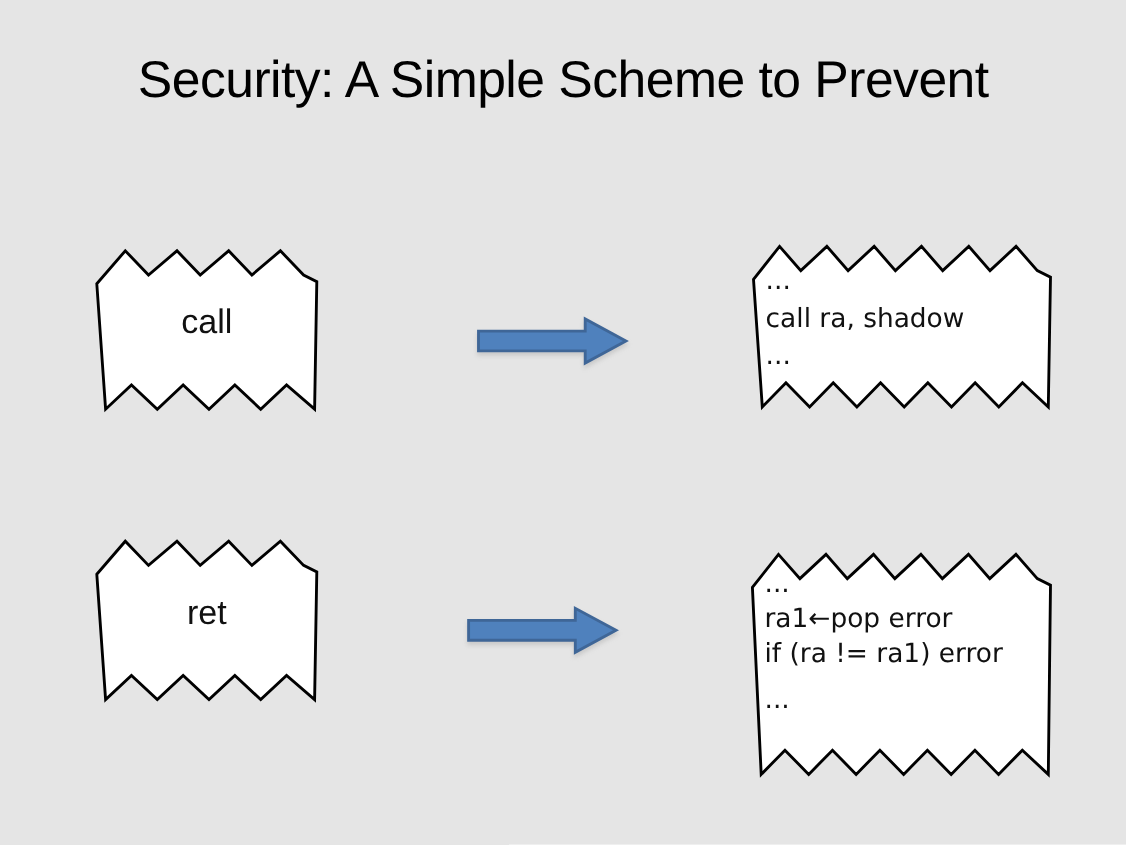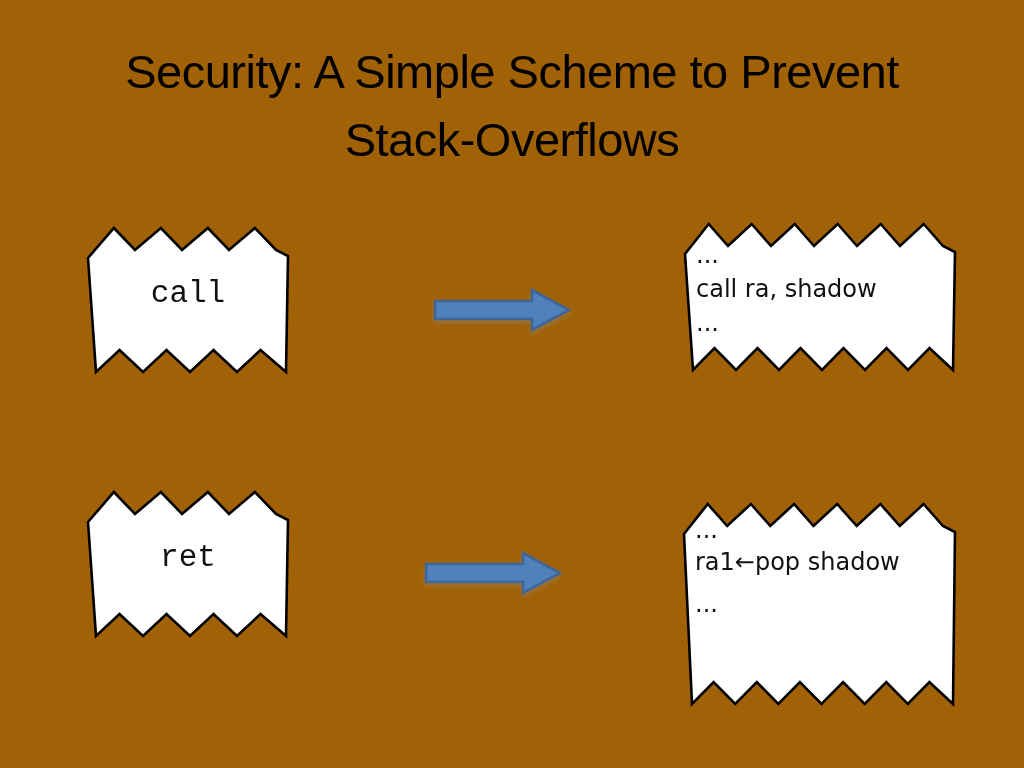--- a/index.html
+++ b/index.html
@@ -1,19 +1,19 @@
 <!DOCTYPE html>
 <html><head>
 <meta charset="utf-8">
 <style>
   html,body{margin:0;padding:0;background:#ffffff;}
   .slide{
     position:relative;
     width:1024px;height:768px;
-    background:#a16207;
+    background:#e5e5e5;
     overflow:hidden;
     font-family:"Liberation Sans",sans-serif;
     color:#000;
   }
   .slide-title{
     position:absolute;
     left:0;top:0;width:1024px;
     margin:0;padding-top:38px;
     text-align:center;
     font-size:47px;
@@ -22,21 +22,21 @@
     letter-spacing:-0.5px;
     color:#000;
   }
   .tear{position:absolute;}
   .tear svg{position:absolute;left:0;top:0;width:100%;height:100%;overflow:visible;}
   .tear polygon{fill:#ffffff;stroke:#000000;stroke-width:2.6;stroke-linejoin:miter;}
   .tear-label{
     position:absolute;inset:0;
     display:flex;align-items:center;justify-content:center;
     padding-bottom:14px;
-    font-family:Liberation Mono, monospace;
+    font-family:Liberation Sans, sans-serif;
     font-size:31px;color:#111;
   }
   .code-lines{
     position:absolute;left:14px;right:6px;top:0;bottom:0;
     font-family:"DejaVu Sans",sans-serif;
     font-size:24px;color:#111;
     line-height:34px;
   }
   .code-lines.tall{line-height:32px;}
   .code-line{white-space:nowrap;}
@@ -45,21 +45,20 @@
   .arrow svg{width:100%;height:100%;overflow:visible;filter:drop-shadow(0 3px 2px rgba(150,150,150,0.35));}
   .arrow polygon{stroke-width:2.6;stroke-linejoin:miter;}
 </style>
 </head>
 <body>
 
 <div class="slide">
 
   <h1 class="slide-title">
     <span>Security: A Simple Scheme to Prevent</span><br>
-    <span>Stack-Overflows</span>
   </h1>
 
   <div class="tear" style="left:85px;top:224px;width:206px;height:152px;">
     <svg preserveAspectRatio="none" viewBox="0 0 206 152">
       <polygon points="3,34 28.9,4 50,26 75.9,4 97,26 122.9,4 144,26 169.9,4 191,26 203,32 201,148 175.5,126 152,148 128.5,126 105,148 81.5,126 58,148 34.5,126 11,148"></polygon>
     </svg>
     <div class="tear-label">call</div>
   </div>
 
   <div class="arrow" style="left:433px;top:286px;width:140px;height:48px;">
@@ -91,18 +90,19 @@
       <polygon points="2,15 99,15 99,4 136,24 99,44 99,33 2,33" fill="#4f81bd" stroke="#3f6697"></polygon>
     </svg>
   </div>
 
   <div class="tear" style="left:681px;top:500px;width:277px;height:208px;">
     <svg preserveAspectRatio="none" viewBox="0 0 277 208">
       <polygon points="3,34 26.7,4 46.2,26 69.9,4 89.3,26 113.1,4 132.5,26 156.2,4 175.7,26 199.4,4 218.8,26 242.6,4 262,26 274,32 272,204 248.4,182 226.8,204 205.3,182 183.7,204 162.1,182 140.5,204 118.9,182 97.3,204 75.8,182 54.2,204 32.6,182 11,204"></polygon>
     </svg>
     <div class="code-lines tall" style="padding-top:14px;">
       <div class="code-line">...</div>
-      <div class="code-line">ra1←pop shadow</div>
+      <div class="code-line">ra1←pop error</div>
+      <div class="code-line">if (ra != ra1) error</div>
       <div class="code-line gap-before">...</div>
     </div>
   </div>
 
 </div>
 
 </body></html>

